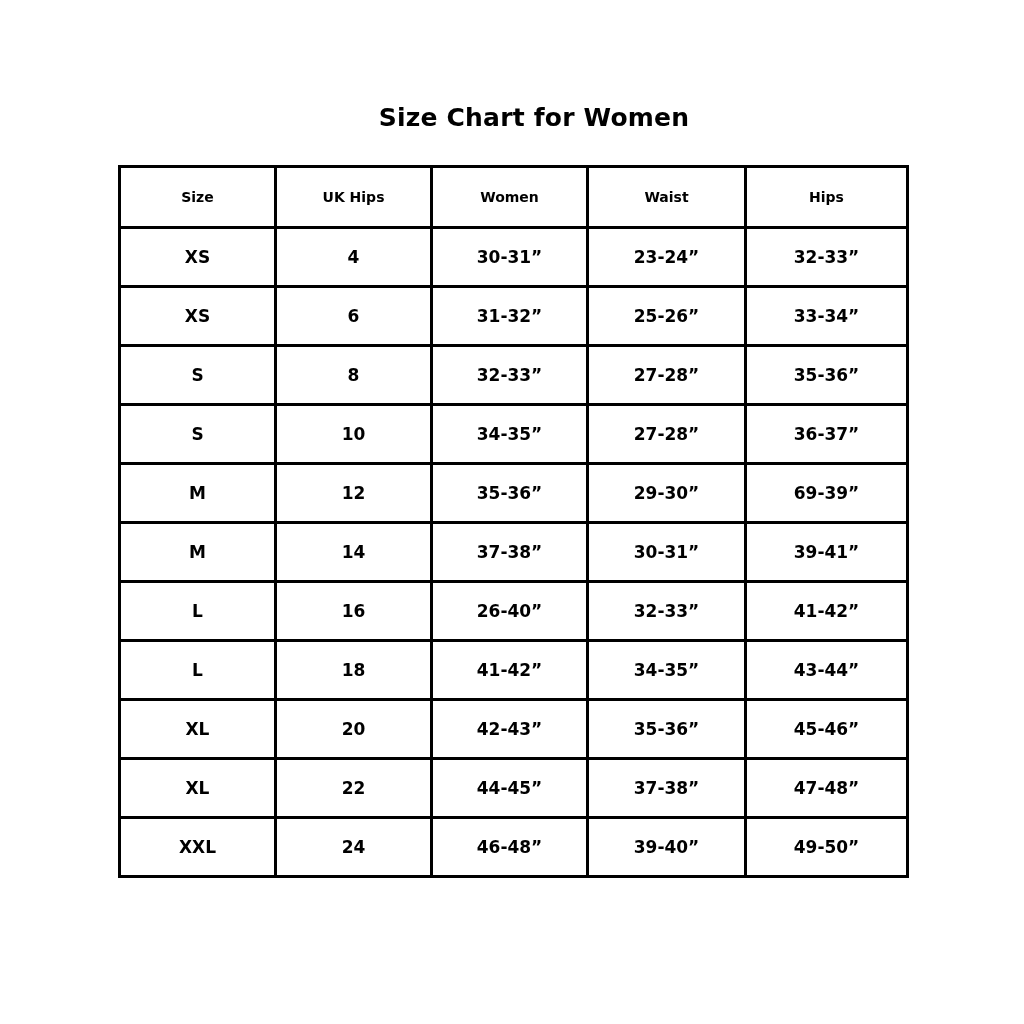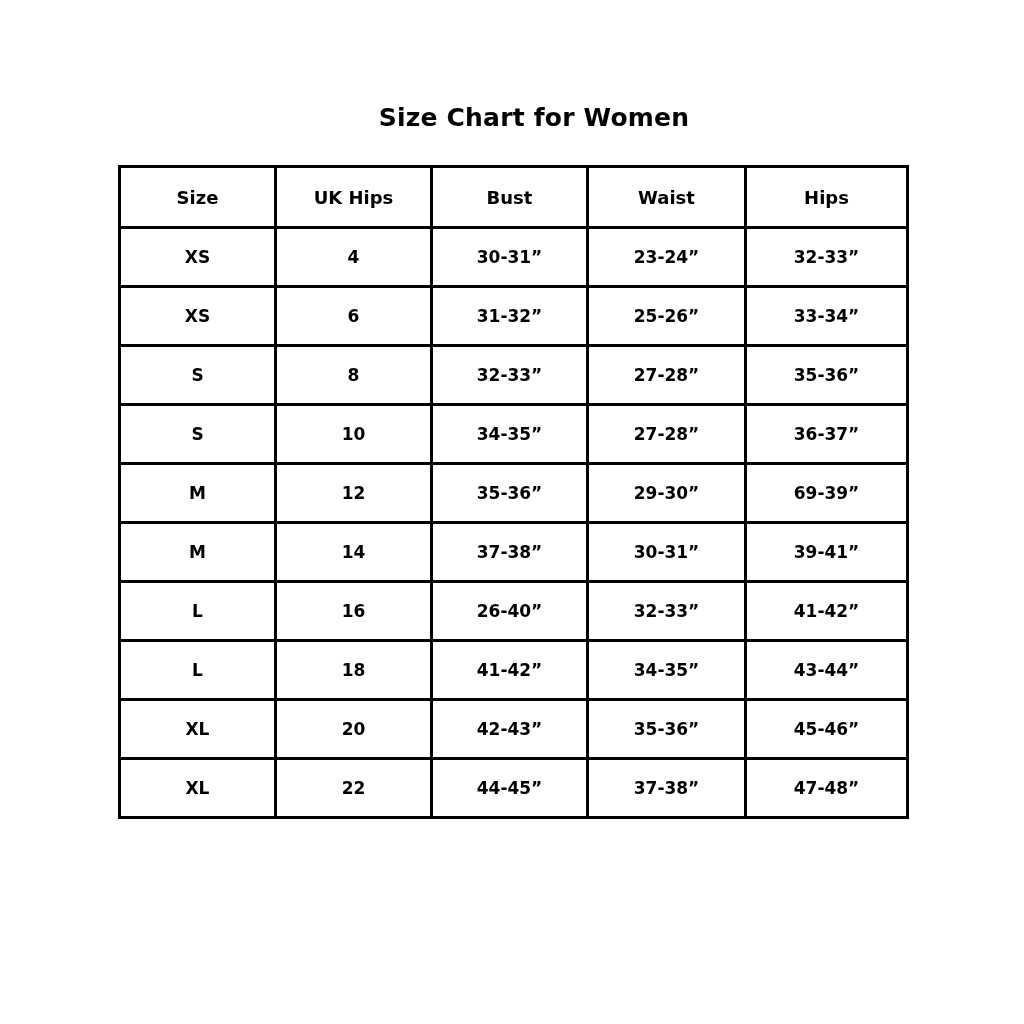--- a/index.html
+++ b/index.html
@@ -46,21 +46,21 @@
   table.size-chart td {
     border: 3px solid #000000;
     text-align: center;
     vertical-align: middle;
     font-weight: bold;
     font-size: 17px;
     height: 56px;
     padding: 0;
   }
   table.size-chart thead th {
-    font-size: 18px;
+    font-size: 14px;
     height: 58px;
     text-align: center;
   }
   table.size-chart col.c0 { width: 156px; }
   table.size-chart col.c1 { width: 156px; }
   table.size-chart col.c2 { width: 156px; }
   table.size-chart col.c3 { width: 158px; }
   table.size-chart col.c4 { width: 162px; }
 </style>
 </head>
@@ -76,21 +76,21 @@
         <col class="c0">
           <col class="c1">
           <col class="c2">
           <col class="c3">
           <col class="c4">
       </colgroup>
       <thead>
         <tr>
           <th>Size</th>
           <th>UK Hips</th>
-          <th>Bust</th>
+          <th>Women</th>
           <th>Waist</th>
           <th>Hips</th>
         </tr>
       </thead>
       <tbody>
         <tr>
           <td>XS</td>
           <td>4</td>
           <td>30-31”</td>
           <td>23-24”</td>
@@ -152,17 +152,24 @@
           <td>35-36”</td>
           <td>45-46”</td>
         </tr>
         <tr>
           <td>XL</td>
           <td>22</td>
           <td>44-45”</td>
           <td>37-38”</td>
           <td>47-48”</td>
         </tr>
+        <tr>
+          <td>XXL</td>
+          <td>24</td>
+          <td>46-48”</td>
+          <td>39-40”</td>
+          <td>49-50”</td>
+        </tr>
       </tbody>
     </table>
   </div>
 
 </div>
 
 </body></html>

